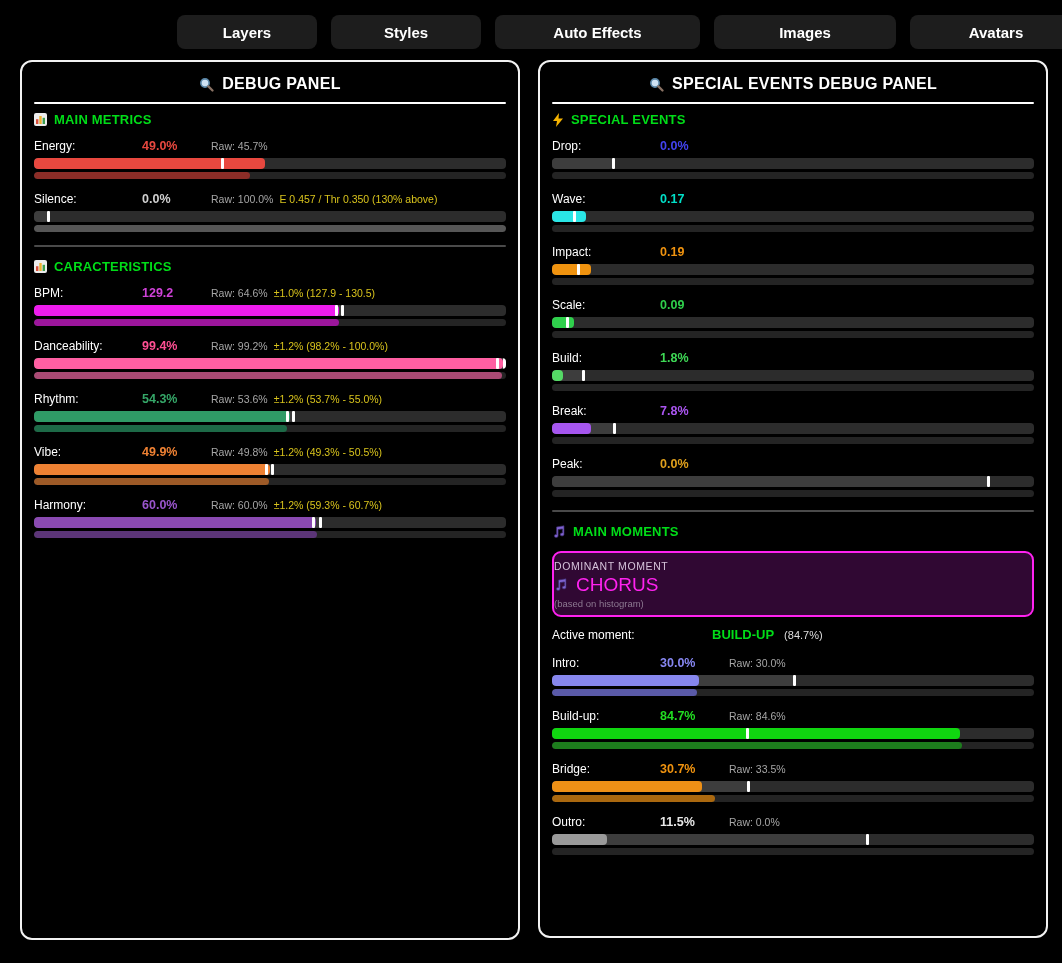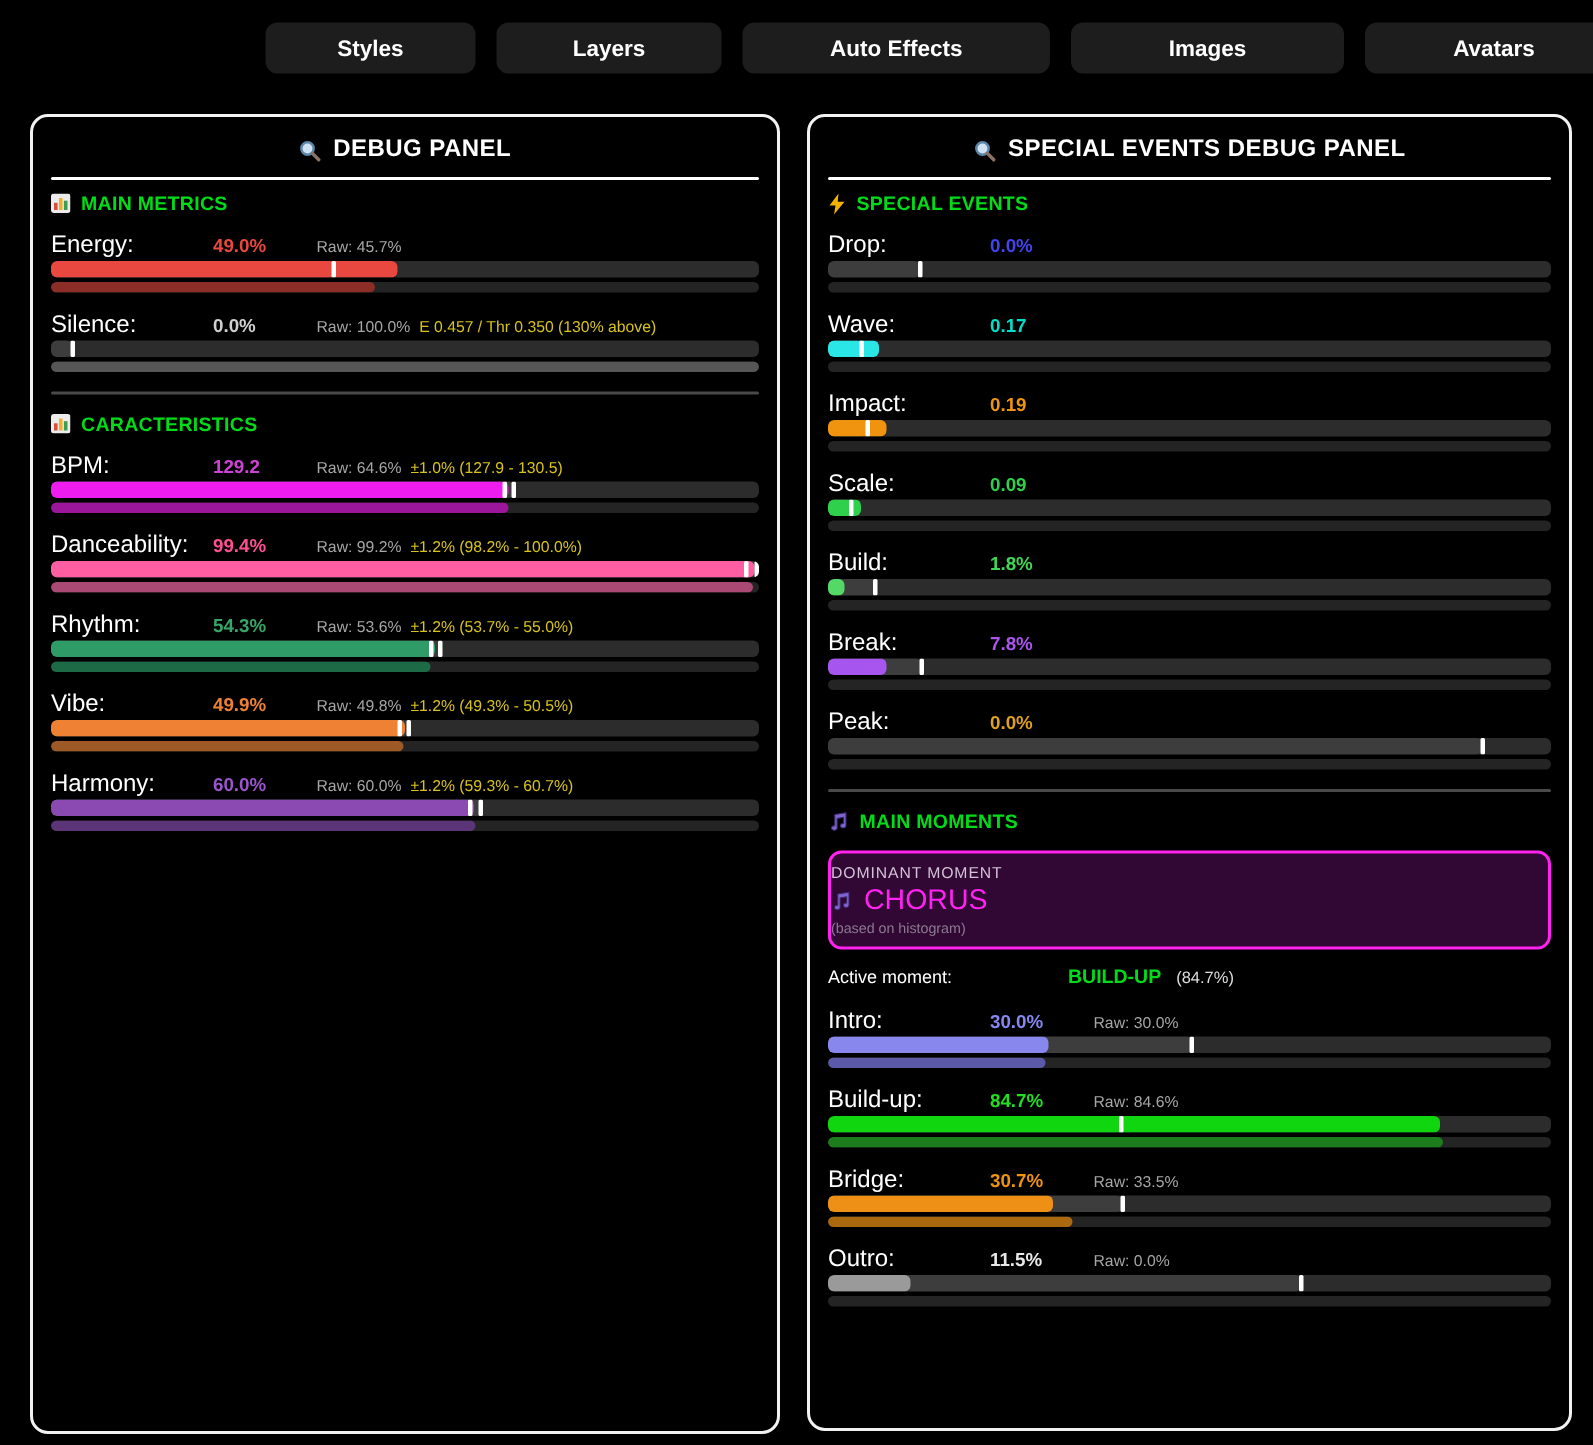--- a/index.html
+++ b/index.html
@@ -19,41 +19,40 @@
   .tab:nth-child(2){width:150px}
   .tab:nth-child(3){width:205px}
   .tab:nth-child(4){width:182px}
   .tab:nth-child(5){width:172px}
 
   
   .panel{
     position:absolute;top:60px;background:#000;box-sizing:border-box;
     border:2px solid var(--panel-border,#f2f2f2);border-radius:12px;
     padding:6px 10px 10px 10px;
-    margin-top:16px;
   }
   #left-panel{left:20px;width:500px;height:880px;}
   #right-panel{left:538px;width:510px;height:878px;}
 
   .panel-title{
     display:flex;align-items:center;justify-content:center;gap:8px;
     color:#fff;font-weight:bold;font-size:16px;padding:7px 0 9px 0;letter-spacing:.3px;
   }
   .title-rule{height:2px;background:#fff;margin:0 2px 6px 2px;border-radius:1px;}
 
   .section-header{
     display:flex;align-items:center;gap:7px;margin:8px 2px 12px 2px;
     color:var(--green,#00dd18);font-weight:bold;font-size:13px;letter-spacing:.2px;
   }
   .divider{height:2px;background:#4a4a4a;margin:12px 2px;border-radius:1px;}
 
   
   .metric{margin:0 2px 13px 2px;}
   .m-head{display:flex;align-items:baseline;height:16px;margin-bottom:3px;}
-  .m-label{width:108px;flex:0 0 108px;color:#fff;font-size:16px;}
+  .m-label{width:108px;flex:0 0 108px;color:#fff;font-size:12px;}
   .m-value{width:69px;flex:0 0 69px;font-weight:bold;font-size:12.5px;}
   .m-raw{min-width:56px;margin-right:6px;color:#a6a6a6;font-size:10.5px;}
   .m-extra{color:var(--yellow,#d8c31c);font-size:10.5px;white-space:nowrap;}
 
   .bar{position:relative;height:11px;background:#2c2c2c;border-radius:4px;overflow:hidden;}
   .bar .underlay{position:absolute;left:0;top:0;bottom:0;background:#3d3d3d;border-radius:4px;}
   .bar .fill{position:absolute;left:0;top:0;bottom:0;border-radius:4px;}
   .bar .tick{position:absolute;top:0;bottom:0;width:3px;background:var(--tick,#fff);border-radius:1px;}
   .bar2{position:relative;height:7px;background:#242424;border-radius:4px;margin-top:3px;overflow:hidden;}
   .bar2 .fill{position:absolute;left:0;top:0;bottom:0;border-radius:4px;}
@@ -74,22 +73,22 @@
   .active-value{font-weight:bold;color:var(--green,#00dd18);font-size:13px;}
   .active-pct{margin-left:10px;color:#ddd;font-size:11px;}
 
   .icon{display:inline-flex;align-items:center;justify-content:center;}
   .icon svg{display:block;}
 </style>
 </head>
 <body>
 
 <div class="tabbar">
+  <button class="tab">Layers</button>
   <button class="tab">Styles</button>
-  <button class="tab">Layers</button>
   <button class="tab">Auto Effects</button>
   <button class="tab">Images</button>
   <button class="tab">Avatars</button>
 </div>
 
 <div class="panel" id="left-panel">
   <div class="panel-title">
     <span class="icon">
         <svg width="15" height="15" viewBox="0 0 20 20">
           <circle cx="8" cy="8" r="5.5" fill="#cfe2f3" stroke="#5b87a8" stroke-width="2.2"></circle>

